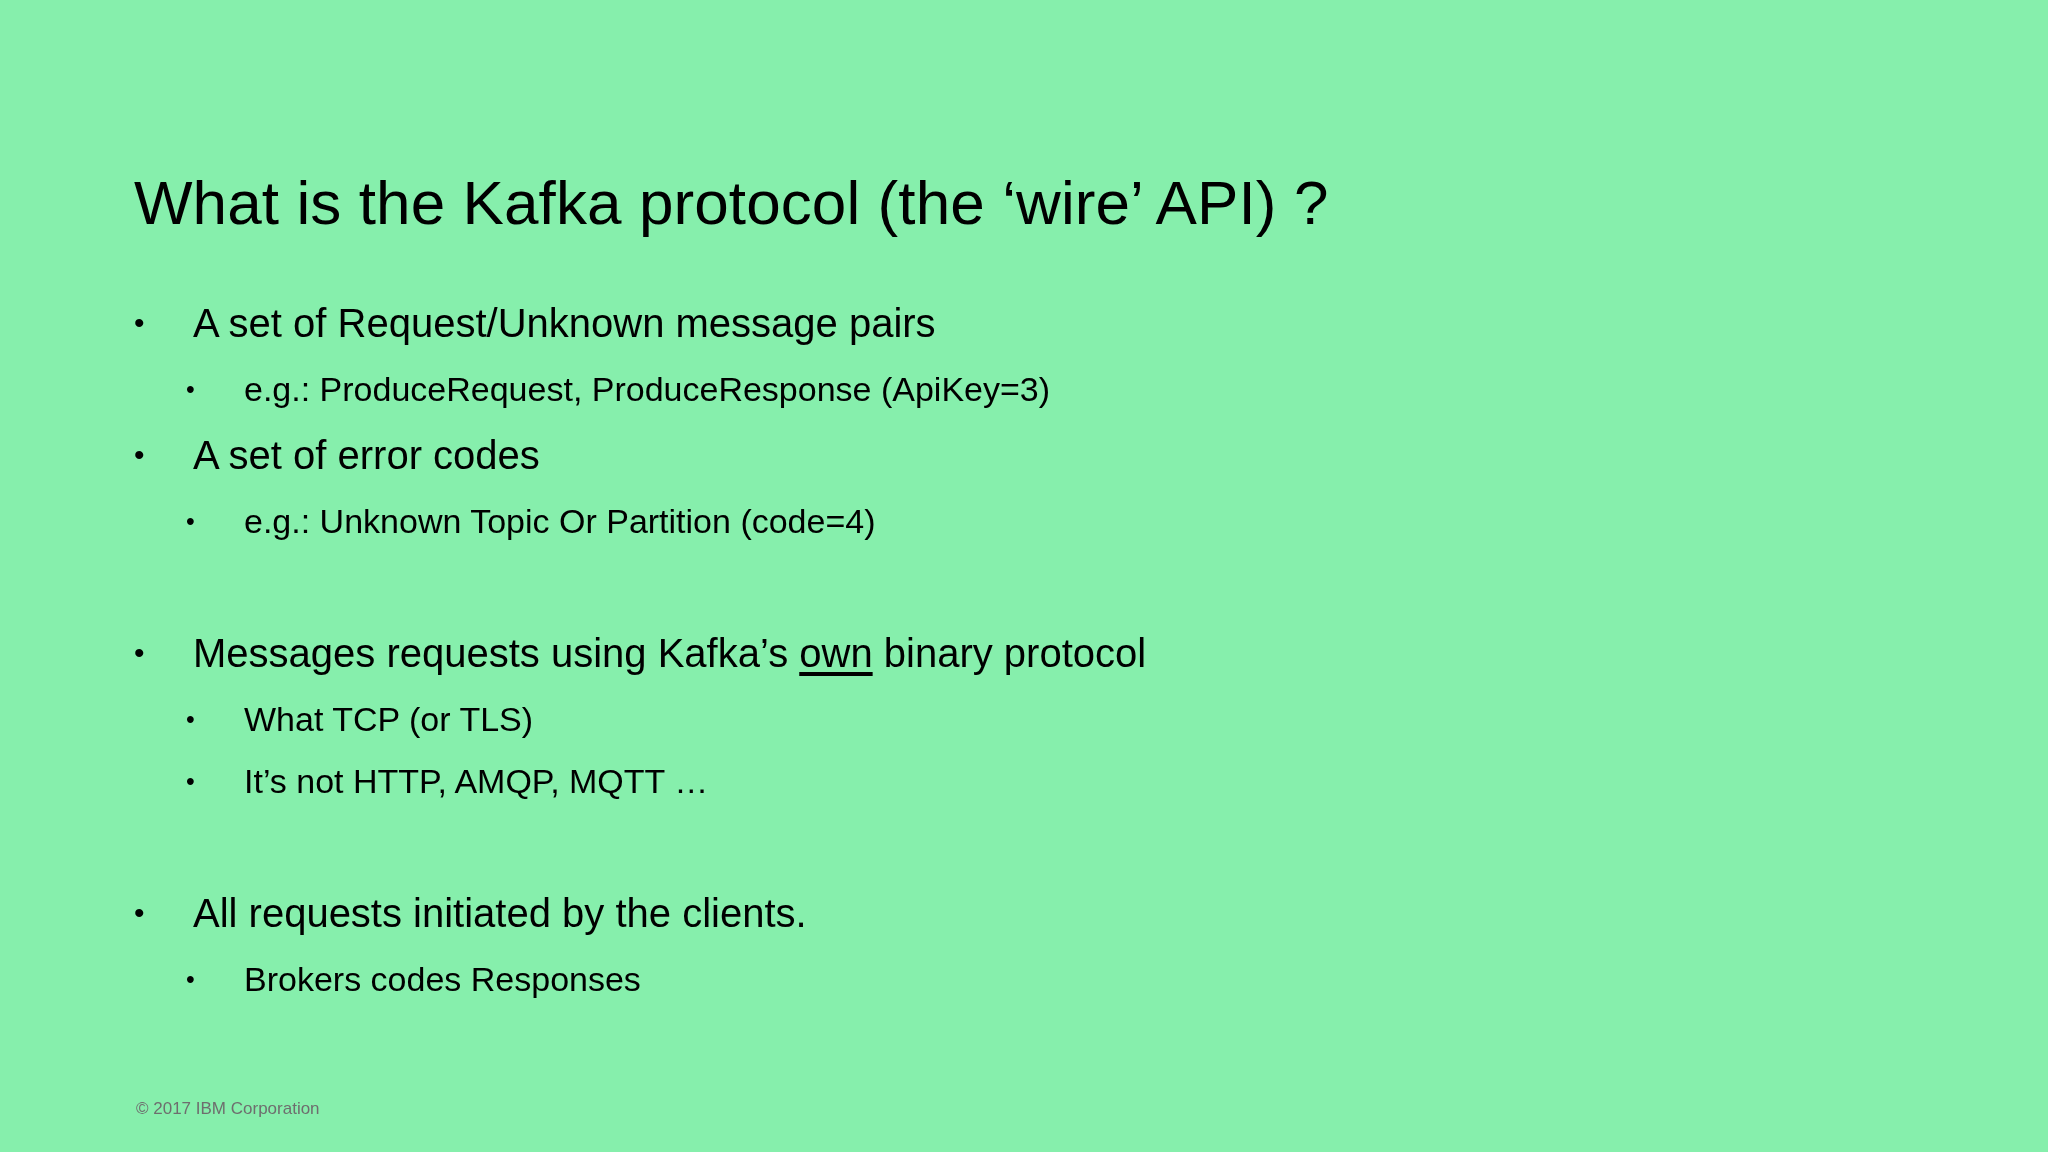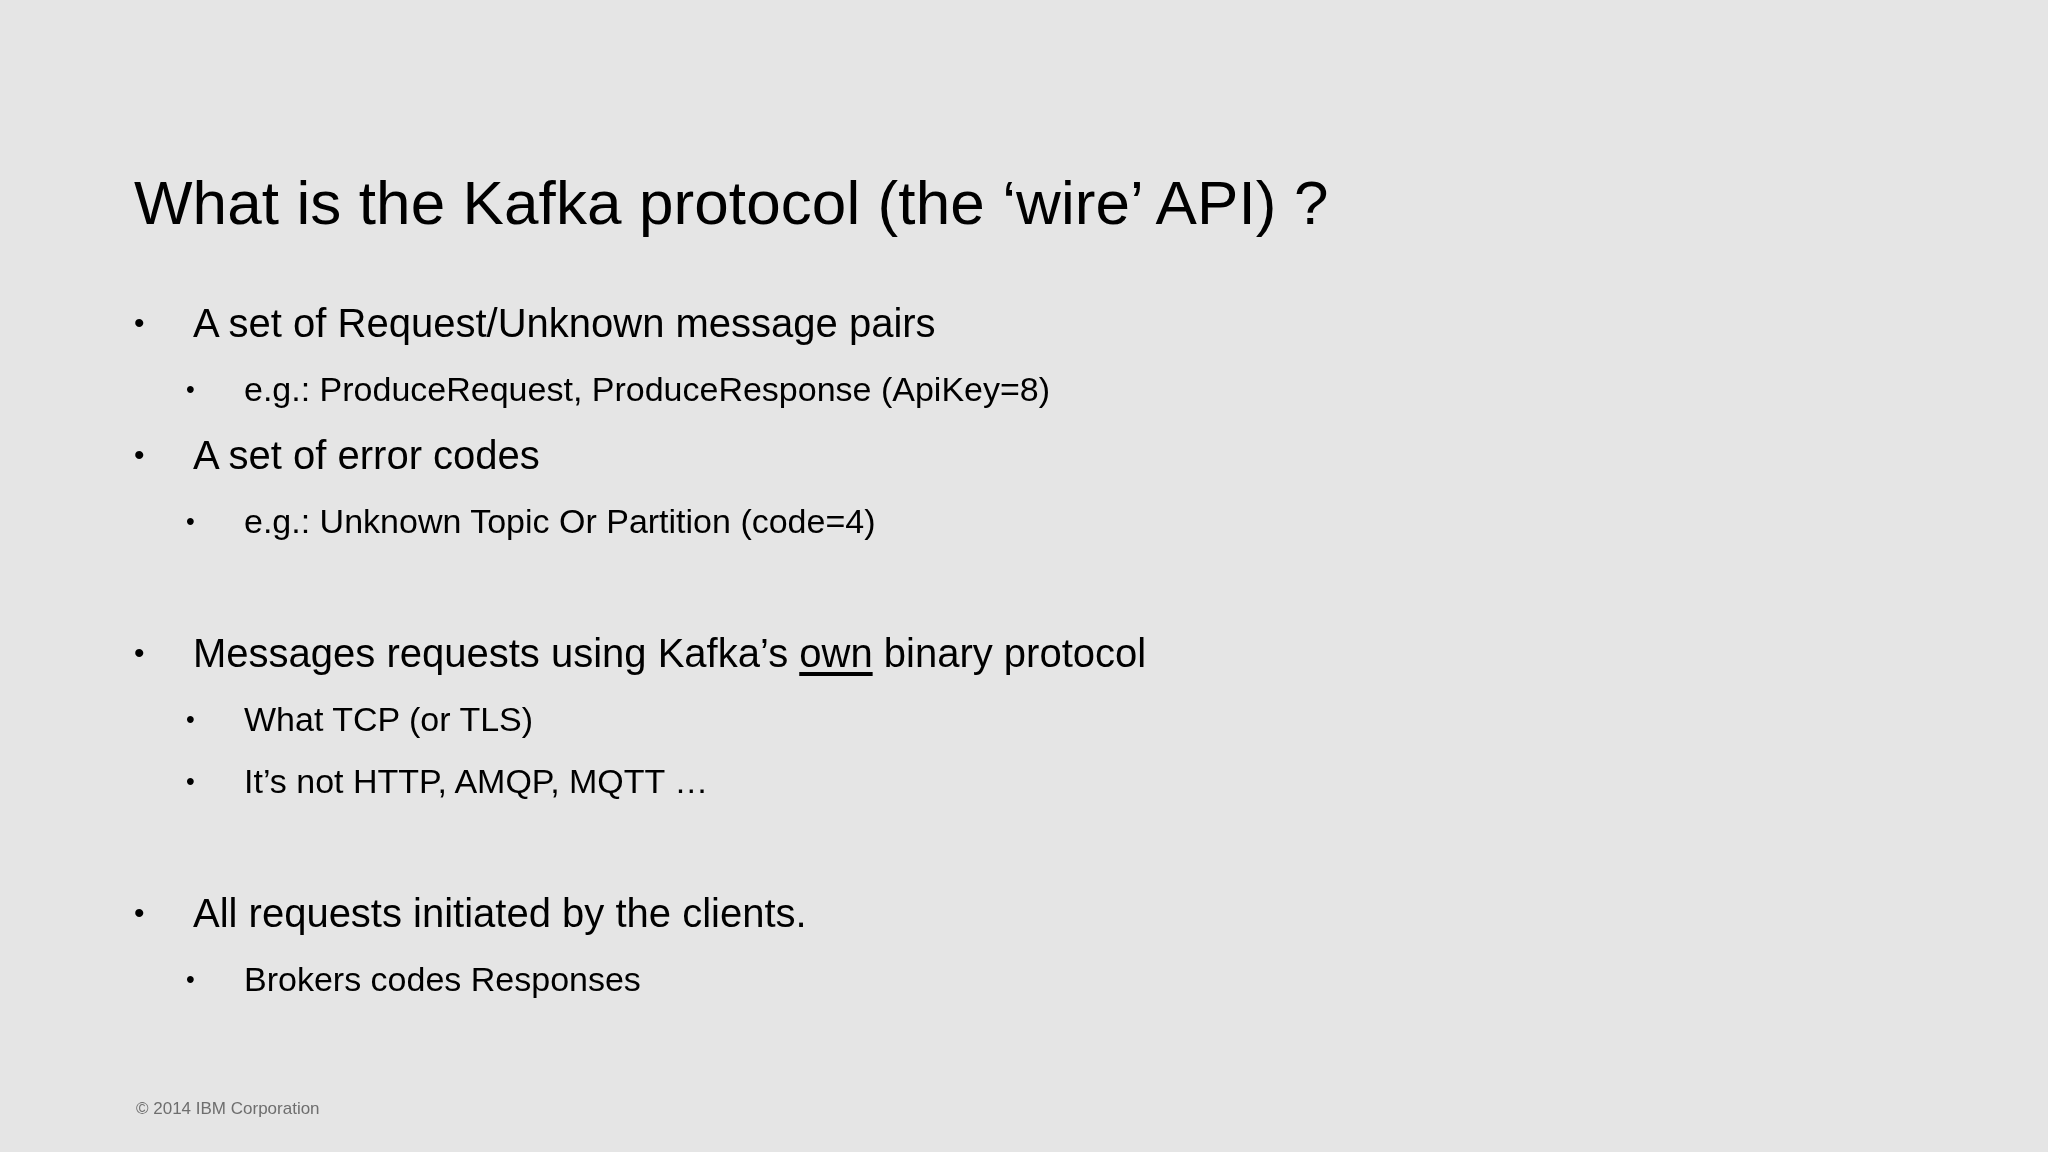--- a/index.html
+++ b/index.html
@@ -14,21 +14,21 @@
     overflow: hidden;
     font-family: "Liberation Sans", sans-serif;
     color: #000000;
     -webkit-font-smoothing: antialiased;
   }
 
   .slide {
     position: relative;
     width: 2048px;
     height: 1152px;
-    background: #e5e5e5;
+    background: #86efac;
   }
 
   
   .slide-title {
     position: absolute;
     left: 134px;
     top: 124px;
     width: 1800px;
     font-size: 62px;
     line-height: 74px;
@@ -114,21 +114,21 @@
 
   <div class="body-content">
 
     <div class="bullet-row level-1">
       <span class="bullet-glyph">•</span>
       <span class="bullet-text">A set of Request/Unknown message pairs</span>
     </div>
 
     <div class="bullet-row level-2">
       <span class="bullet-glyph">•</span>
-      <span class="bullet-text">e.g.: ProduceRequest, ProduceResponse (ApiKey=8)</span>
+      <span class="bullet-text">e.g.: ProduceRequest, ProduceResponse (ApiKey=3)</span>
     </div>
 
     <div class="bullet-row level-1">
       <span class="bullet-glyph">•</span>
       <span class="bullet-text">A set of error codes</span>
     </div>
 
     <div class="bullet-row level-2">
       <span class="bullet-glyph">•</span>
       <span class="bullet-text">e.g.: Unknown Topic Or Partition (code=4)</span>
@@ -158,15 +158,15 @@
       <span class="bullet-text">All requests initiated by the clients.</span>
     </div>
 
     <div class="bullet-row level-2">
       <span class="bullet-glyph">•</span>
       <span class="bullet-text">Brokers codes Responses</span>
     </div>
 
   </div>
 
-  <div class="footer">© 2014 IBM Corporation</div>
+  <div class="footer">© 2017 IBM Corporation</div>
 
 </div>
 
 </body></html>

